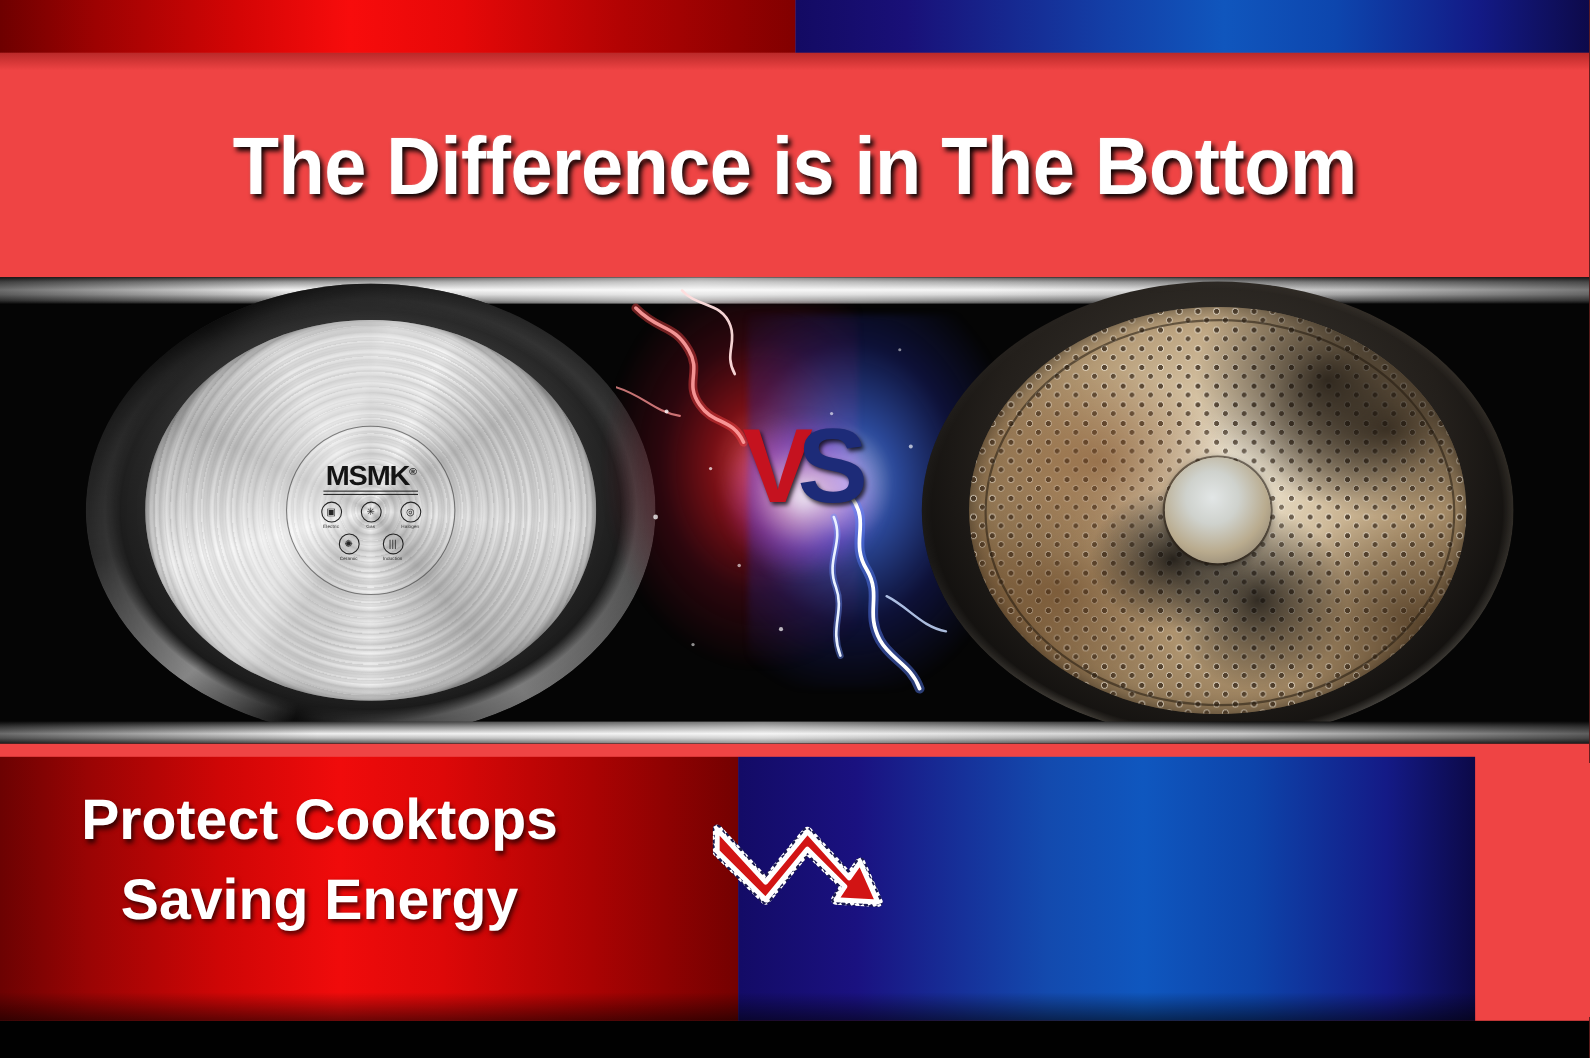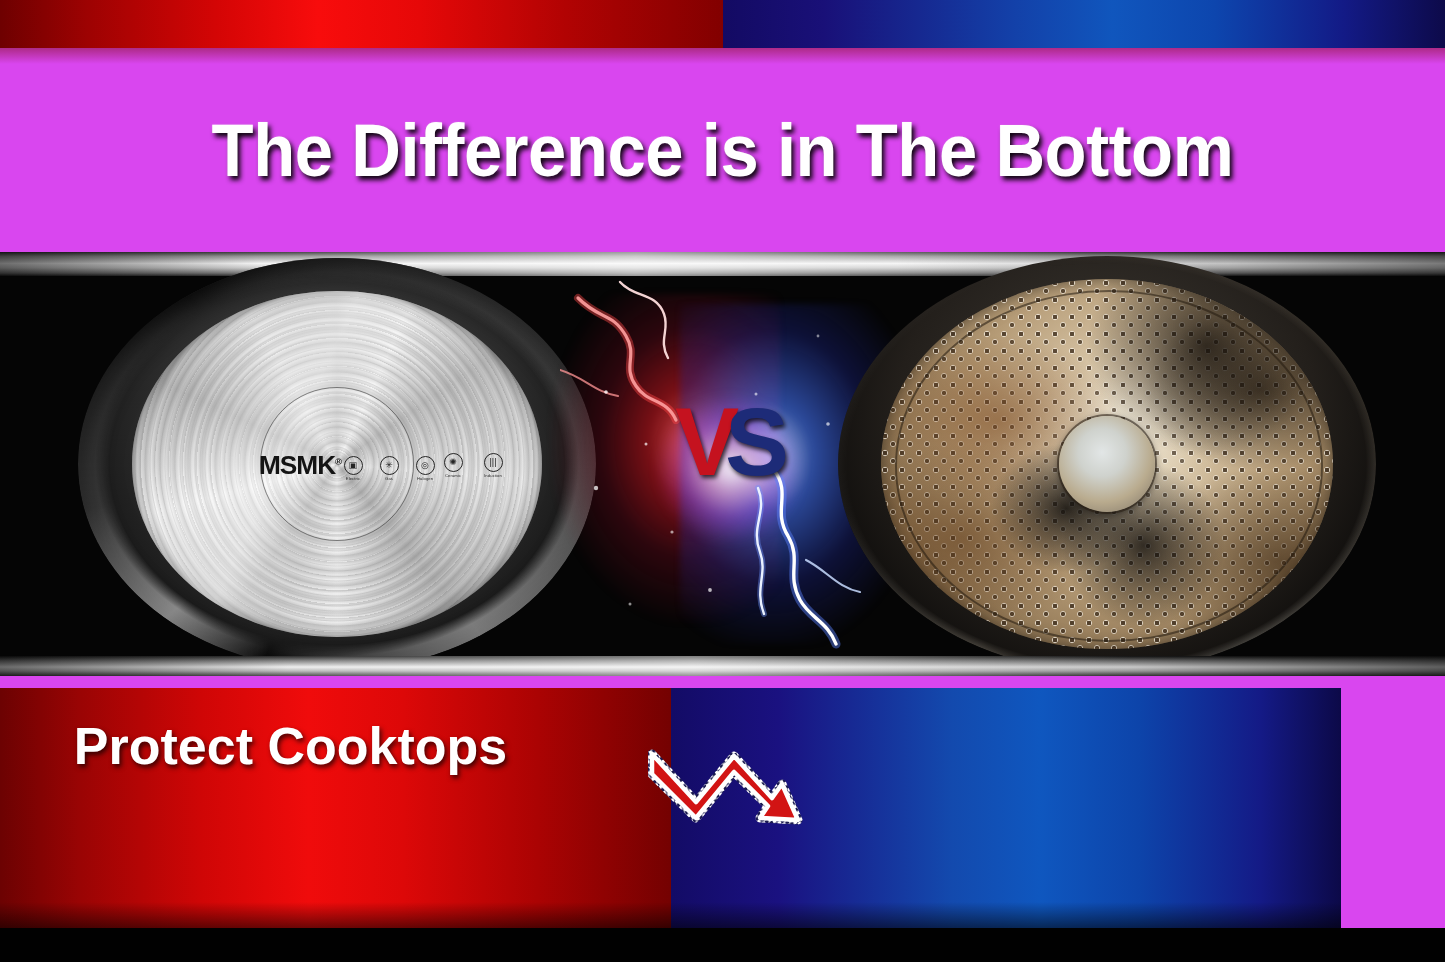--- a/index.html
+++ b/index.html
@@ -4,21 +4,21 @@
 <style>
   html, body {
     margin: 0;
     padding: 0;
     background: #000;
   }
   #stage {
     position: relative;
     width: 1445px;
     height: 962px;
-    background: #d946ef;
+    background: #ef4444;
     overflow: hidden;
     font-family: "Liberation Sans", sans-serif;
     text-decoration: underline;
   }
 
   
   .topbar {
     position: absolute;
     left: 0; top: 0;
     width: 1445px; height: 48px;
@@ -158,23 +158,23 @@
   }
   
   .medallion {
     position: absolute;
     left: 50%; top: 50%;
     transform: translate(-50%, -50%);
     width: 152px; height: 152px;
     border-radius: 50%;
     border: 1.5px solid rgba(40,40,40,0.55);
     display: flex;
-    flex-direction: row;
+    flex-direction: column;
     align-items: center;
-    justify-content: space-between;
+    justify-content: center;
     color: #1a1a1a;
   }
   .medallion .brand {
     font-family: "Liberation Sans", sans-serif;
     font-weight: bold;
     font-size: 25px;
     letter-spacing: -1px;
     line-height: 24px;
     color: #141414;
     position: relative;
@@ -216,21 +216,21 @@
     font-size: 4.2px;
     line-height: 6px;
     color: #2b2b2b;
     margin-top: 1px;
     letter-spacing: 0.1px;
   }
 
   
   .energy {
     position: absolute;
-    left: 560px; top: 22px;
+    left: 560px; top: 4px;
     width: 330px; height: 399px;
   }
   .energy .glow-red {
     position: absolute;
     left: -10px; top: 20px;
     width: 230px; height: 330px;
     background: radial-gradient(ellipse at 62% 45%,
       rgba(255,90,90,0.85) 0%, rgba(215,25,35,0.55) 22%,
       rgba(120,10,30,0.35) 45%, rgba(25,2,12,0.0) 72%);
     filter: blur(3px);
@@ -510,20 +510,21 @@
       </div>
     </div>
 
     <div class="chrome-bar-bottom"></div>
   </div>
 
   <div class="band">
     <div class="band-red">
       <div class="caption left-cap">
         <div>Protect Cooktops</div>
+        <div>Saving Energy</div>
       </div>
     </div>
     <div class="band-blue">
       <div class="caption right-cap">
       </div>
     </div>
   </div>
 
   <svg class="zigzag" viewBox="0 0 170 96">
     <defs>

